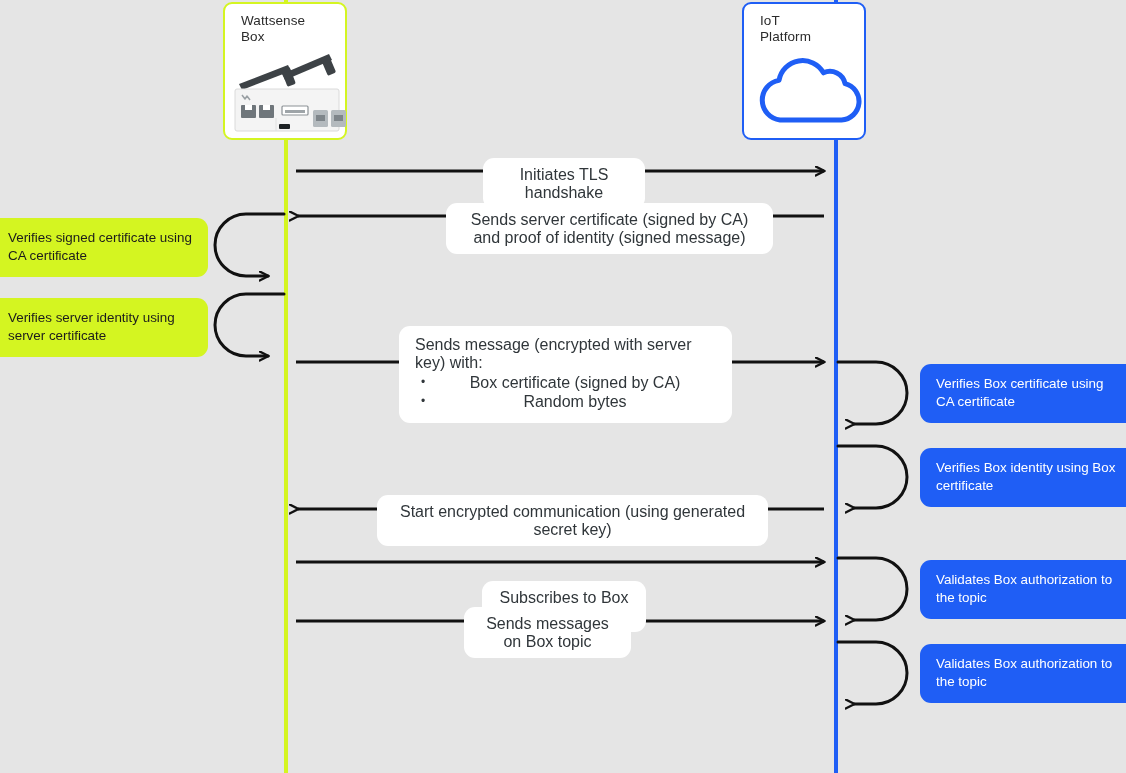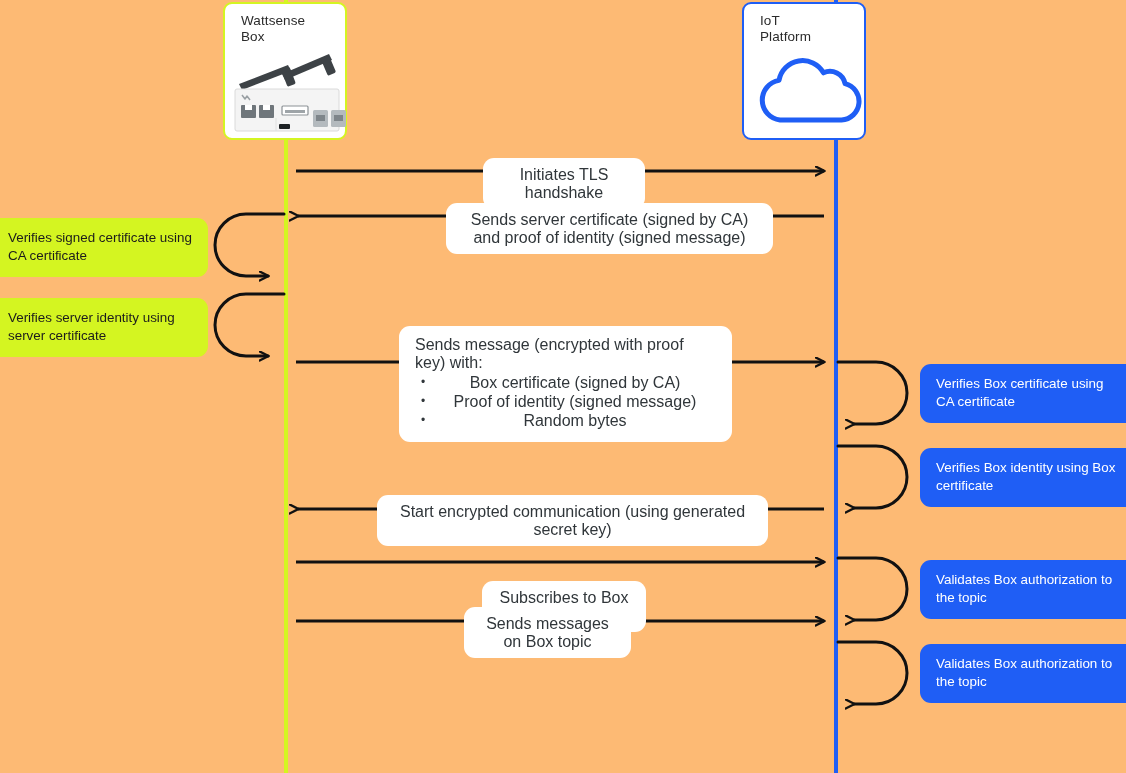--- a/index.html
+++ b/index.html
@@ -4,21 +4,21 @@
 <style>
   html, body {
     margin: 0;
     padding: 0;
     background: #4c6670;
   }
   #canvas {
     position: relative;
     width: 1126px;
     height: 773px;
-    background: #fdba74;
+    background: #e5e5e5;
     font-family: "Liberation Sans", sans-serif;
     overflow: hidden;
   }
 
   
   .lifeline {
     position: absolute;
     width: 4px;
     top: 0;
     bottom: 0;
@@ -193,24 +193,23 @@
 
   <div class="msg-label" style="left:483px; top:158px; width:162px;">
     <span>Initiates TLS handshake</span>
   </div>
 
   <div class="msg-label" style="left:398px; top:203px; width:327px;margin-left:48px;">
     <span>Sends server certificate (signed by CA) and proof of identity (signed message)</span>
   </div>
 
   <div class="msg-label listbox" style="left:399px; top:326px; width:333px;">
-    <div>Sends message (encrypted with proof key) with:</div>
+    <div>Sends message (encrypted with server key) with:</div>
     <ul>
       <li>Box certificate (signed by CA)</li>
-      <li>Proof of identity (signed message)</li>
       <li>Random bytes</li>
     </ul>
   </div>
 
   <div class="msg-label" style="left:377px; top:495px; width:391px;">
     <span>Start encrypted communication (using generated secret key)</span>
   </div>
 
   <div class="msg-label" style="left:482px; top:581px; width:164px;">
     <span>Subscribes to Box topic</span>

